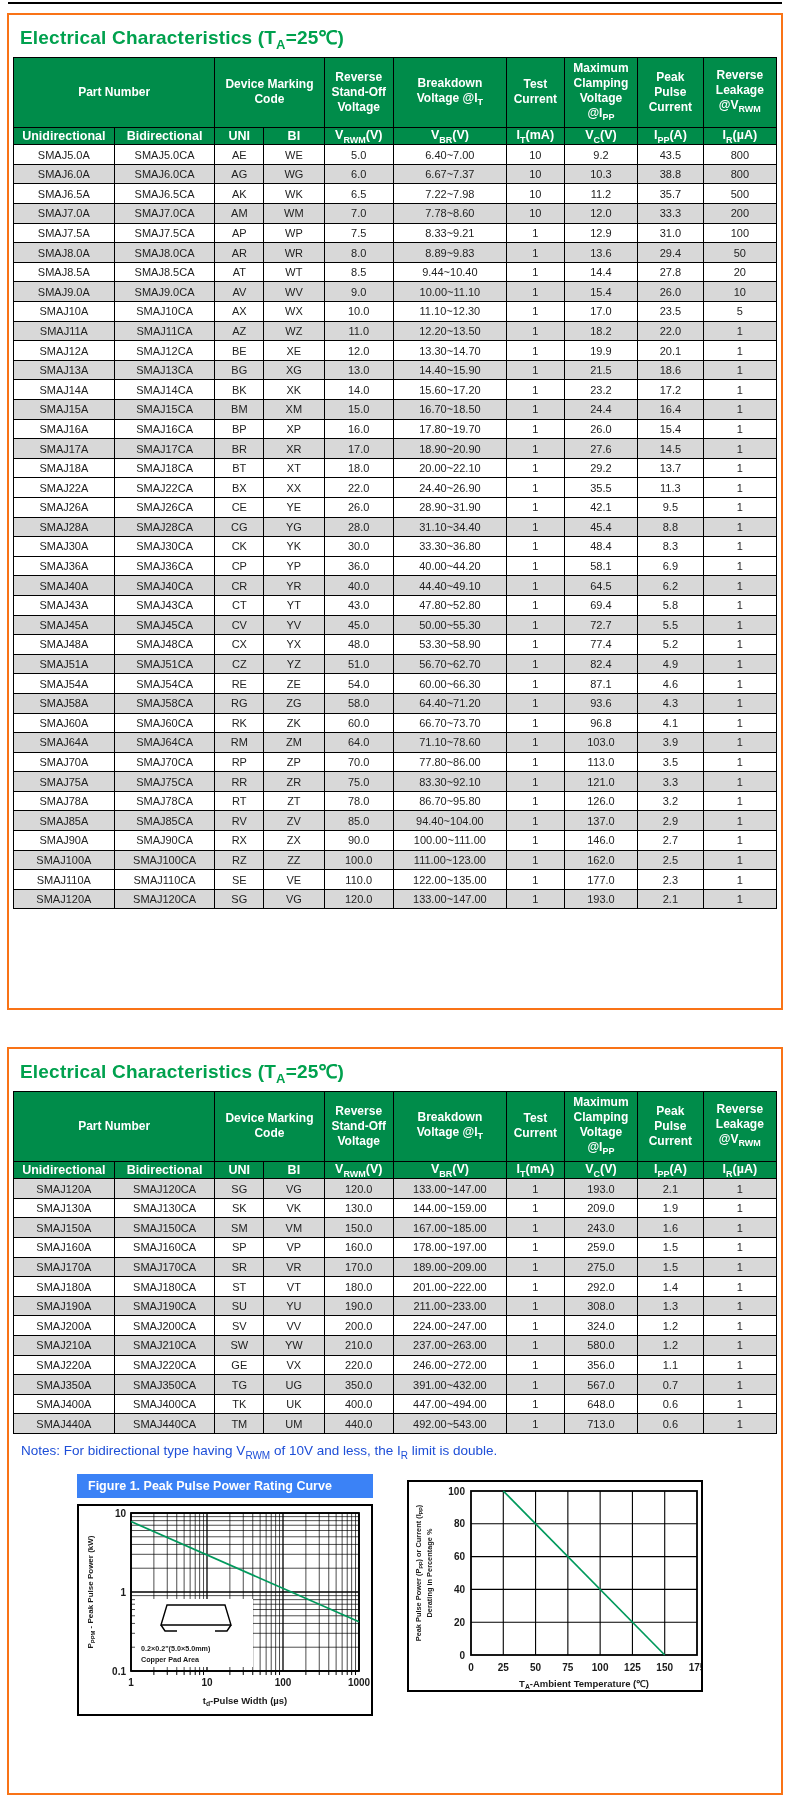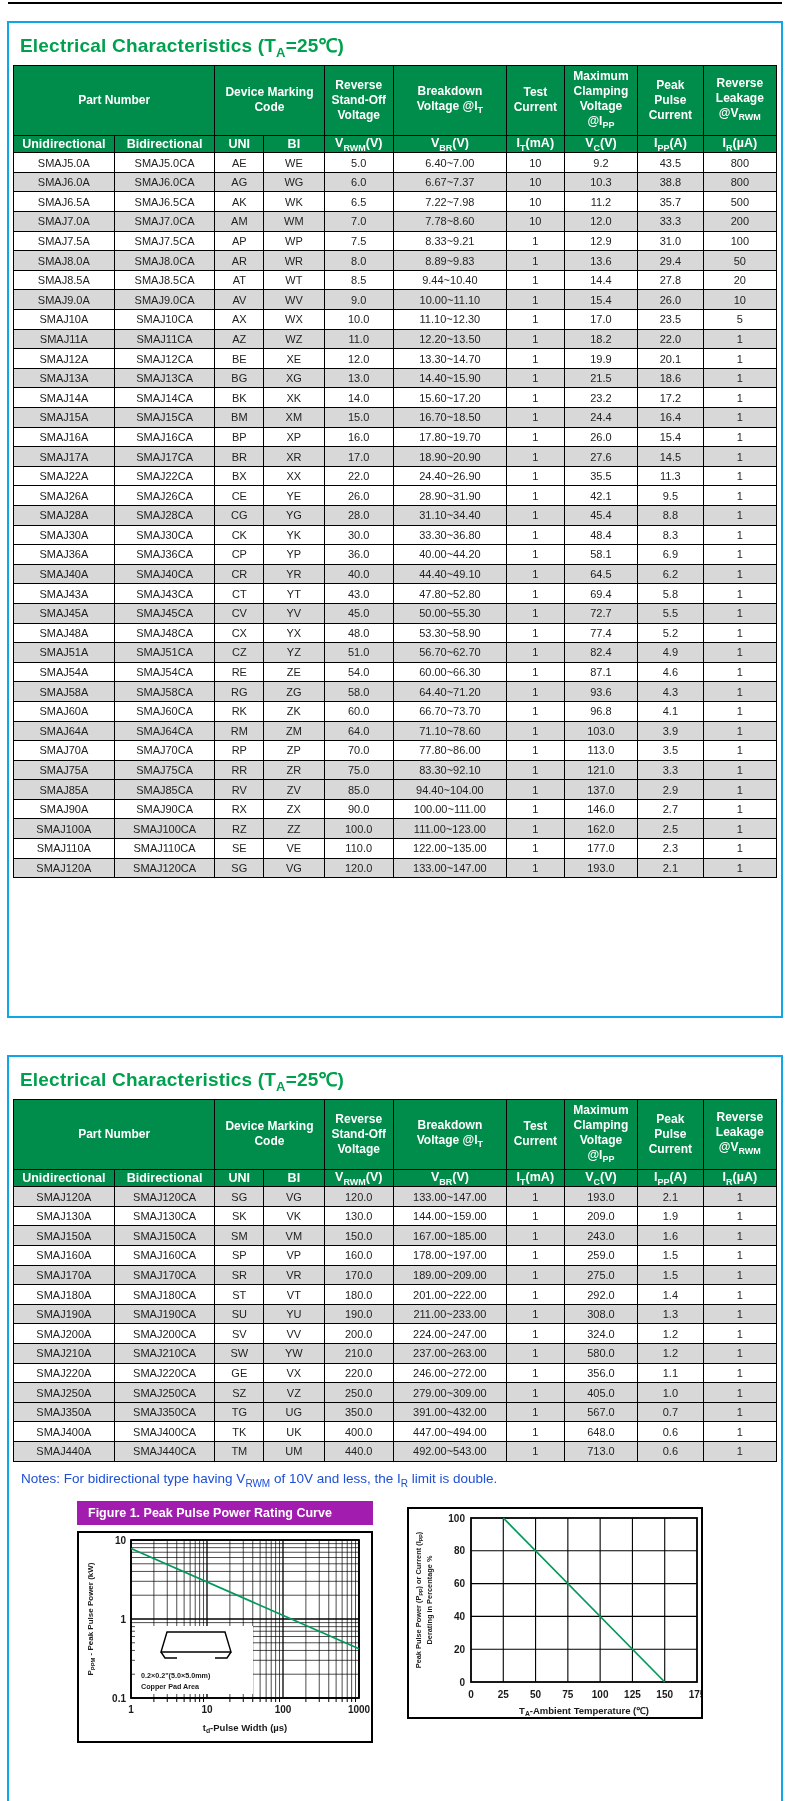--- a/index.html
+++ b/index.html
@@ -1,38 +1,38 @@
 <!DOCTYPE html>
 <html><head>
 <meta charset="utf-8">
 <style>
   html,body{margin:0;padding:0;}
   body{
     width:790px;height:1801px;position:relative;background:#ffffff;
     font-family:"Liberation Sans", sans-serif;color:#1a1a1a;overflow:hidden;
   }
   .topline{position:absolute;top:2px;left:8px;width:774px;height:2px;background:#000;}
-  .section{position:absolute;left:7px;width:776px;border:2px solid #0ea5e9;background:#fff;box-sizing:border-box;margin-top:8px;}
+  .section{position:absolute;left:7px;width:776px;border:2px solid #f97316;background:#fff;box-sizing:border-box;}
   #section1{top:13px;height:997px;}
   #section2{top:1047px;height:748px;}
   .sec-title{margin:9px 0 5px 11px;font-size:19px;font-weight:bold;color:#00A14E;letter-spacing:0.2px;}
   .sec-title sub{font-size:13px;}
   table.spec{border-collapse:collapse;table-layout:fixed;width:764px;margin:0 4px;}
   table.spec th,table.spec td{border:1px solid #000;text-align:center;vertical-align:middle;padding:0 1px;box-sizing:border-box;}
   table.spec thead th{background:#008C4A;color:#fff;font-weight:bold;}
   tr.grp th{height:70px;font-size:12px;line-height:1.25;}
   tr.sub th{height:16px;font-size:12.5px;}
   tr.sub th sub, tr.grp th sub{font-size:9px;}
   table.spec td{height:19.6px;font-size:11px;color:#222;}
   tr.alt td{background:#d8d8d8;}
   .notes{margin:9px 0 0 12px;font-size:13.5px;color:#1d4ed8;}
   .notes sub{font-size:10px;}
   .figrow{display:flex;margin:13px 0 0 68px;gap:34px;}
   .fig{width:296px;}
-  .fig-caption{background:#a21caf;color:#fff;font-weight:bold;font-size:12.5px;padding:5px 8px 5px 11px;box-sizing:border-box;}
+  .fig-caption{background:#3b82f6;color:#fff;font-weight:bold;font-size:12.5px;padding:5px 8px 5px 11px;box-sizing:border-box;}
   .fig-frame{border:2px solid #000;margin-top:6px;height:212px;box-sizing:border-box;
              display:flex;align-items:center;justify-content:center;background:#fff;}
 </style>
 </head>
 <body>
 
 <div class="topline"></div>
 
 <div class="section" id="section1">
   <div class="sec-title">Electrical Characteristics (T<sub>A</sub>=25℃)</div>
@@ -260,20 +260,32 @@
           <td>BR</td>
           <td>XR</td>
           <td>17.0</td>
           <td>18.90~20.90</td>
           <td>1</td>
           <td>27.6</td>
           <td>14.5</td>
           <td>1</td>
         </tr>
         <tr>
+          <td>SMAJ18A</td>
+          <td>SMAJ18CA</td>
+          <td>BT</td>
+          <td>XT</td>
+          <td>18.0</td>
+          <td>20.00~22.10</td>
+          <td>1</td>
+          <td>29.2</td>
+          <td>13.7</td>
+          <td>1</td>
+        </tr>
+        <tr>
           <td>SMAJ22A</td>
           <td>SMAJ22CA</td>
           <td>BX</td>
           <td>XX</td>
           <td>22.0</td>
           <td>24.40~26.90</td>
           <td>1</td>
           <td>35.5</td>
           <td>11.3</td>
           <td>1</td>
@@ -449,20 +461,32 @@
         <tr class="alt">
           <td>SMAJ75A</td>
           <td>SMAJ75CA</td>
           <td>RR</td>
           <td>ZR</td>
           <td>75.0</td>
           <td>83.30~92.10</td>
           <td>1</td>
           <td>121.0</td>
           <td>3.3</td>
+          <td>1</td>
+        </tr>
+        <tr>
+          <td>SMAJ78A</td>
+          <td>SMAJ78CA</td>
+          <td>RT</td>
+          <td>ZT</td>
+          <td>78.0</td>
+          <td>86.70~95.80</td>
+          <td>1</td>
+          <td>126.0</td>
+          <td>3.2</td>
           <td>1</td>
         </tr>
         <tr class="alt">
           <td>SMAJ85A</td>
           <td>SMAJ85CA</td>
           <td>RV</td>
           <td>ZV</td>
           <td>85.0</td>
           <td>94.40~104.00</td>
           <td>1</td>
@@ -673,32 +697,20 @@
         <tr>
           <td>SMAJ220A</td>
           <td>SMAJ220CA</td>
           <td>GE</td>
           <td>VX</td>
           <td>220.0</td>
           <td>246.00~272.00</td>
           <td>1</td>
           <td>356.0</td>
           <td>1.1</td>
-          <td>1</td>
-        </tr>
-        <tr class="alt">
-          <td>SMAJ250A</td>
-          <td>SMAJ250CA</td>
-          <td>SZ</td>
-          <td>VZ</td>
-          <td>250.0</td>
-          <td>279.00~309.00</td>
-          <td>1</td>
-          <td>405.0</td>
-          <td>1.0</td>
           <td>1</td>
         </tr>
         <tr class="alt">
           <td>SMAJ350A</td>
           <td>SMAJ350CA</td>
           <td>TG</td>
           <td>UG</td>
           <td>350.0</td>
           <td>391.00~432.00</td>
           <td>1</td>

